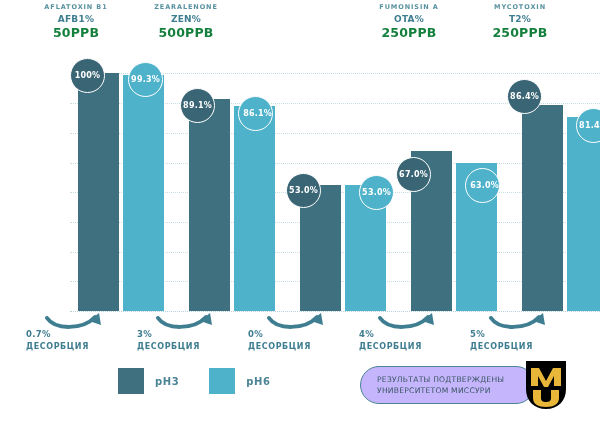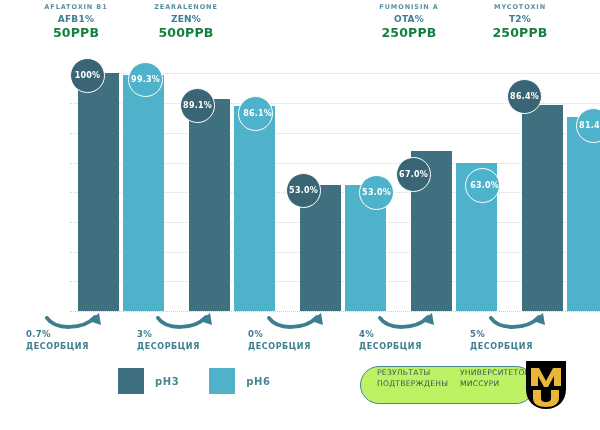--- a/index.html
+++ b/index.html
@@ -44,22 +44,22 @@
   
   .legend{position:absolute;left:118px;top:368px;display:flex;align-items:center;gap:30px;}
   .lg-item{display:flex;align-items:center;gap:11px;}
   .sw{width:26px;height:26px;}
   .sw.ph3{background:#3f707f;}
   .sw.ph6{background:#4eb2cb;}
   .lg-label{font-size:10px;font-weight:bold;letter-spacing:.6px;color:#4b8494;}
 
   
   .note{position:absolute;left:360px;top:366px;width:175px;height:38px;
-    border:1.3px solid #4b8494;border-radius:19px;background:#bef264;
-    display:flex;flex-direction:row;justify-content:flex-start;
+    border:1.3px solid #4b8494;border-radius:19px;background:#c4b5fd;
+    display:flex;flex-direction:column;justify-content:center;
     padding-left:16px;box-sizing:border-box;}
   .note div{font-size:7.6px;letter-spacing:.25px;color:#3a5560;line-height:1.45;}
 
   .mu{position:absolute;left:520px;top:359px;width:52px;height:52px;}
 </style>
 </head>
 <body>
 
 <div id="stage">
 

